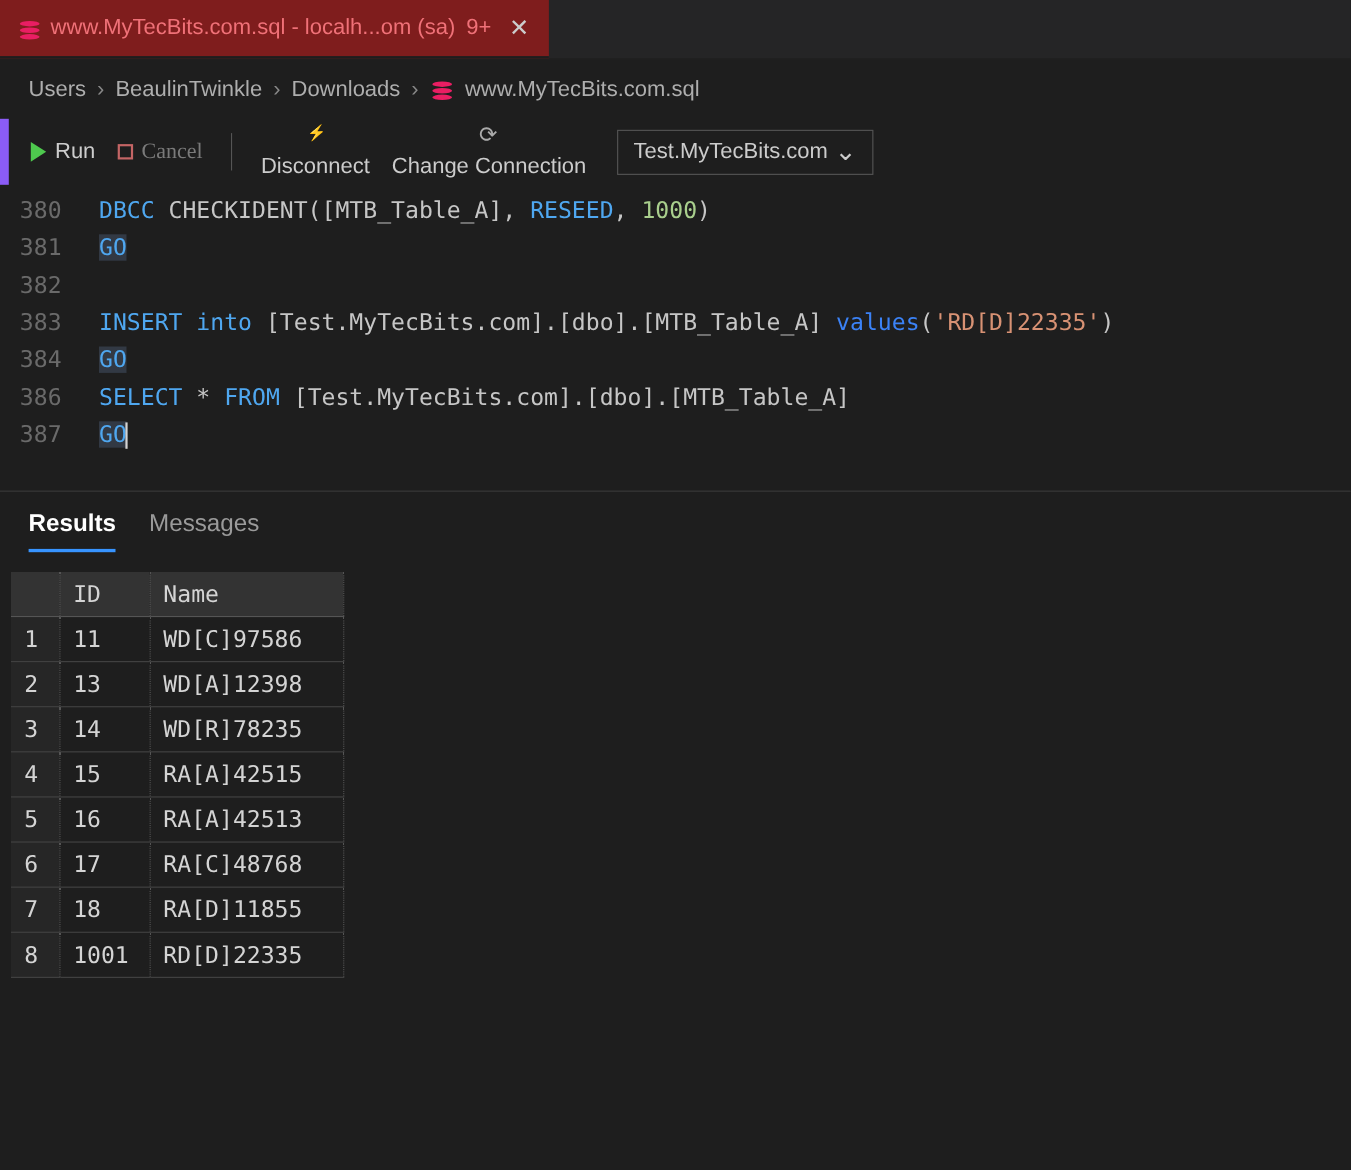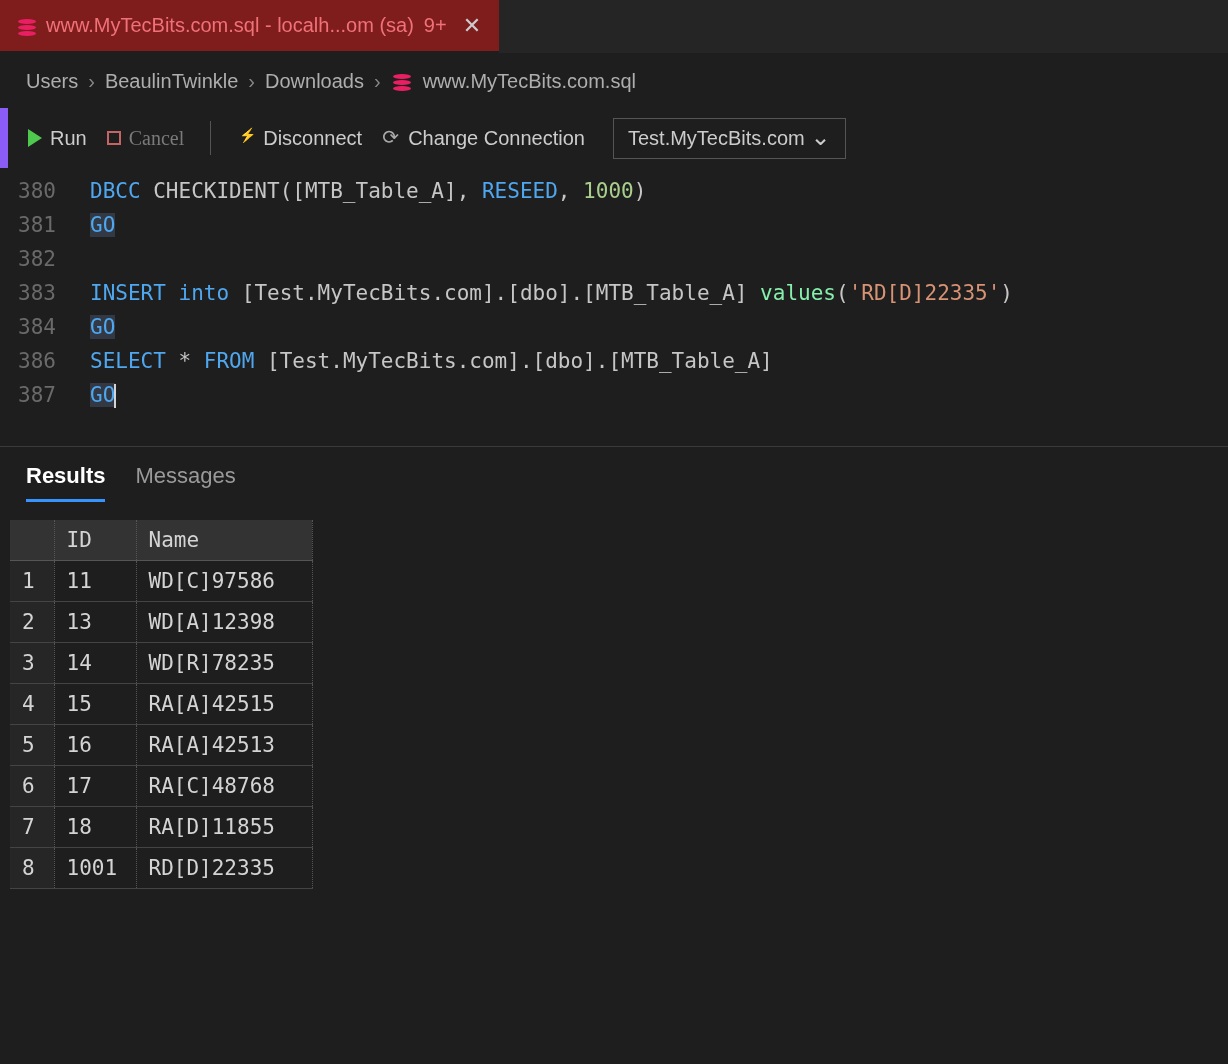--- a/index.html
+++ b/index.html
@@ -106,20 +106,21 @@
     background: #555;
     margin: 0 6px;
   }
   .conn-btn {
     display: flex;
     align-items: center;
     gap: 8px;
     color: #cccccc;
     font-size: 20px;
     cursor: pointer;
+    flex-direction: column;
   }
   .plug-icon, .refresh-icon {
     width: 18px; height: 18px;
     display: inline-block;
     position: relative;
   }
   .plug-icon::before {
     content: "⚡";
     font-size: 14px; color:#aaa;
     position:absolute; left:2px; top:-2px;
@@ -161,21 +162,21 @@
     color: #6a6a6a;
     padding-right: 34px;
     user-select: none;
   }
   .code {
     white-space: pre;
     color: #c6c6c6;
   }
   .kw { color: #4fa7f0; }
   .kw2 { color: #4fa7f0; }
-  .fn { color: #86efac; margin-top: 44px; }
+  .fn { color: #3b82f6; margin-top: 44px; }
   .num { color: #a9cf8d; }
   .str { color: #d89274; }
   .ident { color: #c6c6c6; }
   .hl { background: rgba(88,110,140,0.35); }
   .cursor {
     display:inline-block;
     width:2px;
     height:24px;
     background:#d4d4d4;
     vertical-align:middle;

